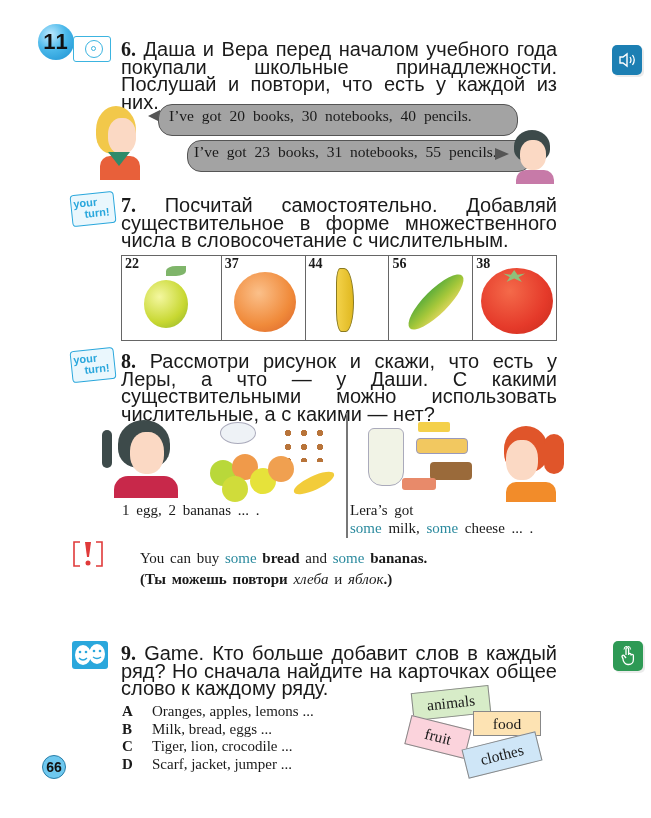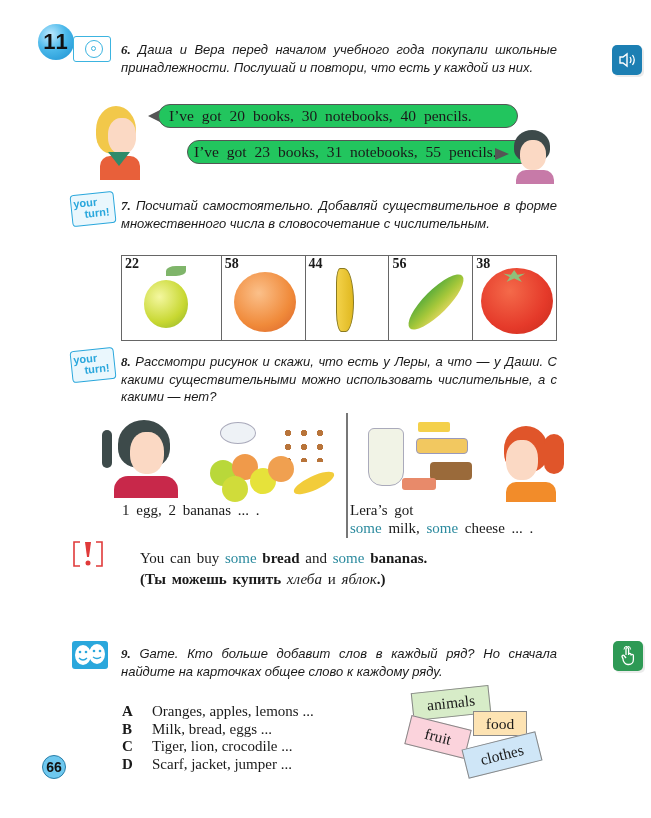--- a/index.html
+++ b/index.html
@@ -1,39 +1,39 @@
 <!DOCTYPE html>
 <html><head>
 <meta charset="utf-8">
 <style>
   * { box-sizing: border-box; margin: 0; padding: 0; }
   html, body { width: 651px; height: 818px; background: #ffffff; overflow: hidden; }
   body { position: relative; font-family: "Liberation Serif", serif; color: #1a1a1a; }
   .abs { position: absolute; }
   .serif { font-family: "Liberation Serif", serif; }
   .exnum { font-family: "Liberation Serif", serif; font-weight: bold; }
-  .ru { font-family: "Liberation Sans", sans-serif; font-size: 13px; line-height: 17.5px; text-align: justify; font-style: italic; }
+  .ru { font-family: "Liberation Sans", sans-serif; font-size: 20px; line-height: 17.5px; text-align: justify; }
   .blue { color: #2b8a9e; }
 
   
   .unit-badge { left: 38px; top: 24px; width: 36px; height: 36px; border-radius: 50%;
     background: radial-gradient(circle at 35% 30%, #bfeaff 0%, #4ab8ea 45%, #1a8fd0 100%);
     display: flex; align-items: center; justify-content: center;
     font-family: "Liberation Sans", sans-serif; font-weight: bold; font-size: 22px; color: #111; letter-spacing: 1px; }
   .cd-icon { left: 73px; top: 36px; width: 38px; height: 26px; border: 1.5px solid #3cb4e0; border-radius: 3px; background: #fff; }
   .cd-icon .disc { position: absolute; left: 11px; top: 3px; width: 18px; height: 18px; border: 1.5px solid #3cb4e0; border-radius: 50%; }
   .cd-icon .hole { position: absolute; left: 5px; top: 5px; width: 5px; height: 5px; border: 1.5px solid #3cb4e0; border-radius: 50%; }
 
   
   .side-btn { width: 30px; height: 30px; border-radius: 5px; display: flex; align-items: center; justify-content: center; color: #fff; font-size: 16px; box-shadow: 2px 2px 0 rgba(0,0,0,0.08); }
   .audio-btn { left: 612px; top: 45px; background: #1c7fb3; }
   .touch-btn { left: 613px; top: 641px; background: #2e9a55; }
 
   
-  .bubble { border: 1.2px solid #555; border-radius: 14px; background: #22c55e; font-size: 15.5px; height: 24px; line-height: 22px; padding: 0 10px; word-spacing: 4px; white-space: nowrap; }
+  .bubble { border: 1.2px solid #555; border-radius: 14px; background: #a3a3a3; font-size: 15.5px; height: 32px; line-height: 22px; padding: 0 10px; word-spacing: 4px; white-space: nowrap; }
   .b1 { left: 158px; top: 104px; width: 360px; }
   .b2 { left: 151px; top: 140px; width: 345px; padding-left: 6px; margin-left: 36px; }
   .tail1 { left: 148px; top: 110px; width: 0; height: 0; border-top: 6px solid transparent; border-bottom: 6px solid transparent; border-right: 12px solid #555; }
   .tail2 { left: 495px; top: 148px; width: 0; height: 0; border-top: 6px solid transparent; border-bottom: 6px solid transparent; border-left: 14px solid #555; }
 
   
   .girl { border-radius: 50% 50% 40% 40%; }
   .hair-blonde { background: #f2c84a; }
   .hair-dark { background: #3d4a4a; }
   .hair-red { background: #e0552a; }
@@ -60,21 +60,21 @@
   .rule-icon { left: 72px; top: 540px; width: 32px; height: 28px; }
   .rule-text { left: 140px; top: 545px; width: 417px; font-size: 15px; line-height: 19px; text-align: justify; word-spacing: 2px; }
 
   
   .masks { left: 72px; top: 641px; width: 36px; height: 28px; background: #2aa7dc; border-radius: 3px; }
   .game-list { left: 122px; top: 703px; font-size: 15px; line-height: 17.5px; }
   .game-list .row { display: flex; }
   .game-list .letter { width: 30px; font-weight: bold; }
   .card { border: 1px solid #888; font-size: 15.5px; text-align: center; display: flex; align-items: center; justify-content: center; }
   .card-animals { left: 412px; top: 689px; width: 78px; height: 28px; background: #d7ecc8; transform: rotate(-6deg); }
-  .card-food { left: 473px; top: 711px; width: 54px; height: 25px; background: #fde3b3; }
+  .card-food { left: 473px; top: 711px; width: 68px; height: 25px; background: #fde3b3; }
   .card-fruit { left: 407px; top: 722px; width: 62px; height: 30px; background: #fbd3dc; transform: rotate(14deg); }
   .card-clothes { left: 464px; top: 740px; width: 76px; height: 30px; background: #cfe6f7; transform: rotate(-14deg); }
 
   .page-num { left: 42px; top: 755px; width: 24px; height: 24px; border-radius: 50%; background: #6ec8ef; border: 1.3px solid #2a7ea8;
     font-family: "Liberation Sans", sans-serif; font-weight: bold; font-size: 14px; display: flex; align-items: center; justify-content: center; color: #111; }
 </style>
 </head>
 <body>
 
 <div class="abs unit-badge">
@@ -131,21 +131,21 @@
   <span>Посчитай самостоятельно. Добавляй существительное в форме множественного числа в словосочетание с числительным.</span>
 </div>
 
 <div class="abs fruit-table">
   <div class="fruit-cell">
     <span class="num">22</span>
     <div class="fruit-shape" style="left:22px; top:24px; width:44px; height:48px; border-radius:50%; background:radial-gradient(circle at 35% 35%, #f4f7a0, #c8d832 60%, #8db02a);"></div>
     <div class="fruit-shape" style="left:44px; top:10px; width:20px; height:10px; background:#7fb56a; border-radius:50% 0 50% 0;"></div>
   </div>
   <div class="fruit-cell">
-    <span class="num">58</span>
+    <span class="num">37</span>
     <div class="fruit-shape" style="left:12px; top:16px; width:62px; height:60px; border-radius:50%; background:radial-gradient(circle at 40% 35%, #fbc08a, #f08a3a 60%, #d8602a);"></div>
   </div>
   <div class="fruit-cell">
     <span class="num">44</span>
     <div class="fruit-shape" style="left:30px; top:12px; width:18px; height:64px; border-radius:30% 70% 60% 40%; background:linear-gradient(90deg, #f3d24a, #e0b820); border:1px solid #8a7a20;"></div>
   </div>
   <div class="fruit-cell">
     <span class="num">56</span>
     <div class="fruit-shape" style="left:10px; top:34px; width:74px; height:24px; border-radius:50%; background:linear-gradient(180deg, #5fae3a, #a8c83a 60%, #d8d45a); transform:rotate(-45deg);"></div>
   </div>
@@ -207,21 +207,21 @@
 
 <div class="abs rule-icon">
   <svg width="32" height="28" viewBox="0 0 32 28">
       <path d="M8 2H2v24h6M24 2h6v24h-6" fill="none" stroke="#e03a3a" stroke-width="1.6"></path>
       <path d="M13 2l6 0-2 15h-2z" fill="#e03a3a"></path>
       <circle cx="16" cy="23" r="2.5" fill="#e03a3a"></circle>
     </svg>
 </div>
 <div class="abs rule-text">
   <div style="margin-top:4px;"><span>You can buy </span><span class="blue">some</span> <b>bread</b><span> and </span><span class="blue">some</span> <b>bananas</b><b>.</b></div>
-  <div style="margin-top:2px;"><b>(Ты можешь купить </b><i>хлеба</i><span> и </span><i>яблок</i><b>.)</b></div>
+  <div style="margin-top:2px;"><b>(Ты можешь повтори </b><i>хлеба</i><span> и </span><i>яблок</i><b>.)</b></div>
 </div>
 
 <div class="abs masks">
   <svg width="36" height="28" viewBox="0 0 36 28">
       <ellipse cx="11" cy="14" rx="8" ry="10" fill="#fff"></ellipse>
       <ellipse cx="25" cy="13" rx="8" ry="10" fill="#fff"></ellipse>
       <circle cx="8" cy="11" r="1.3" fill="#2aa7dc"></circle>
       <circle cx="14" cy="11" r="1.3" fill="#2aa7dc"></circle>
       <path d="M7 17q4 4 8 0" stroke="#2aa7dc" fill="none" stroke-width="1.3"></path>
       <circle cx="22" cy="10" r="1.3" fill="#2aa7dc"></circle>

